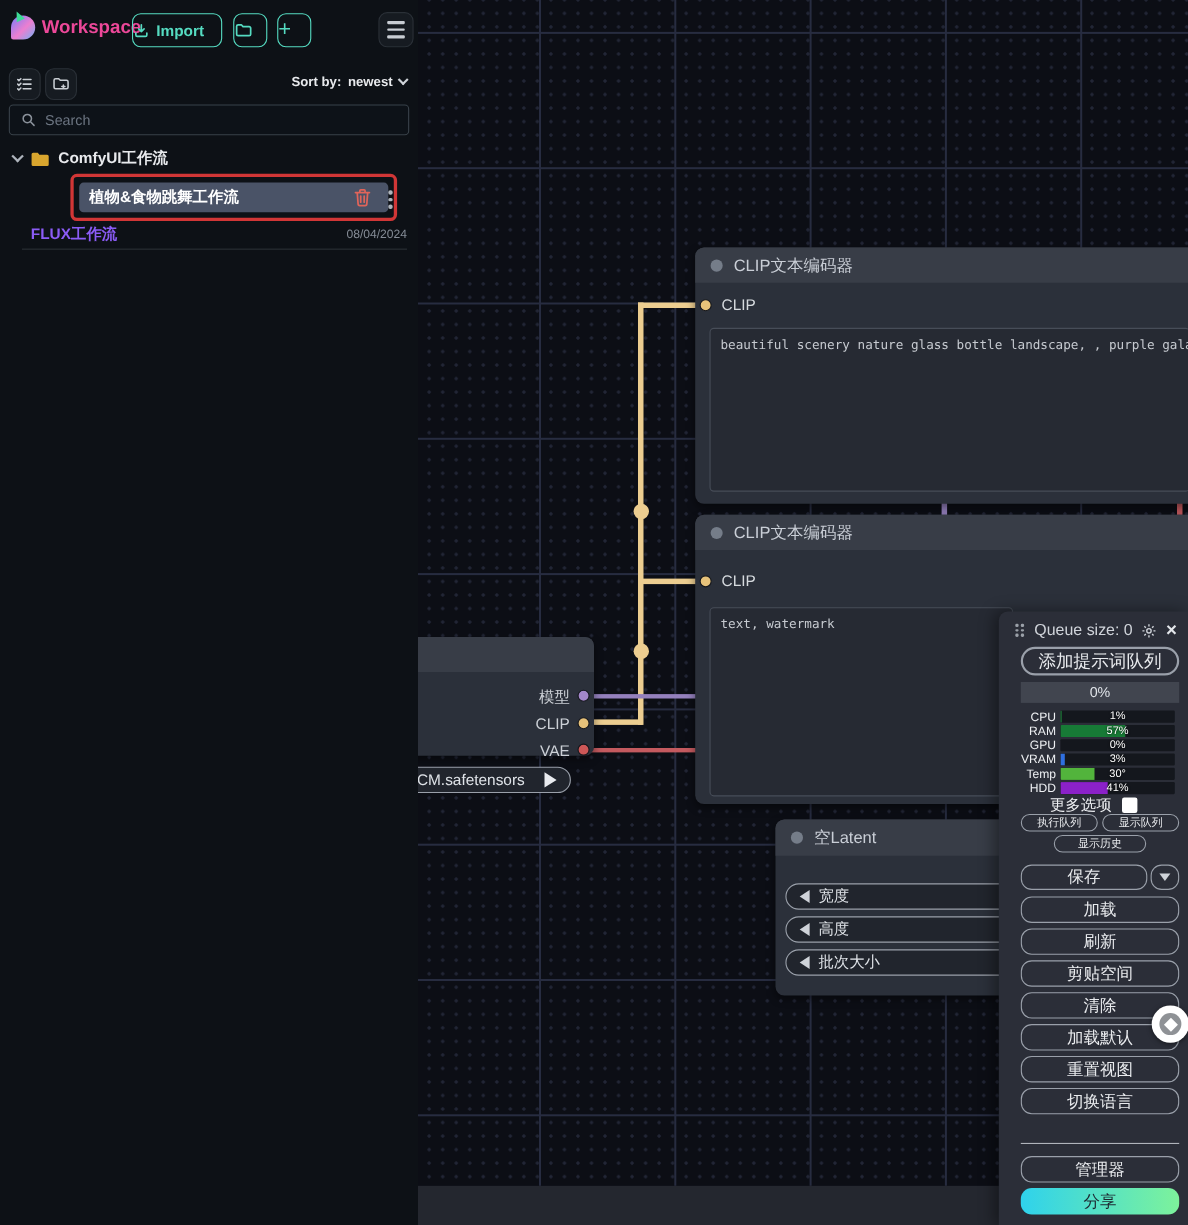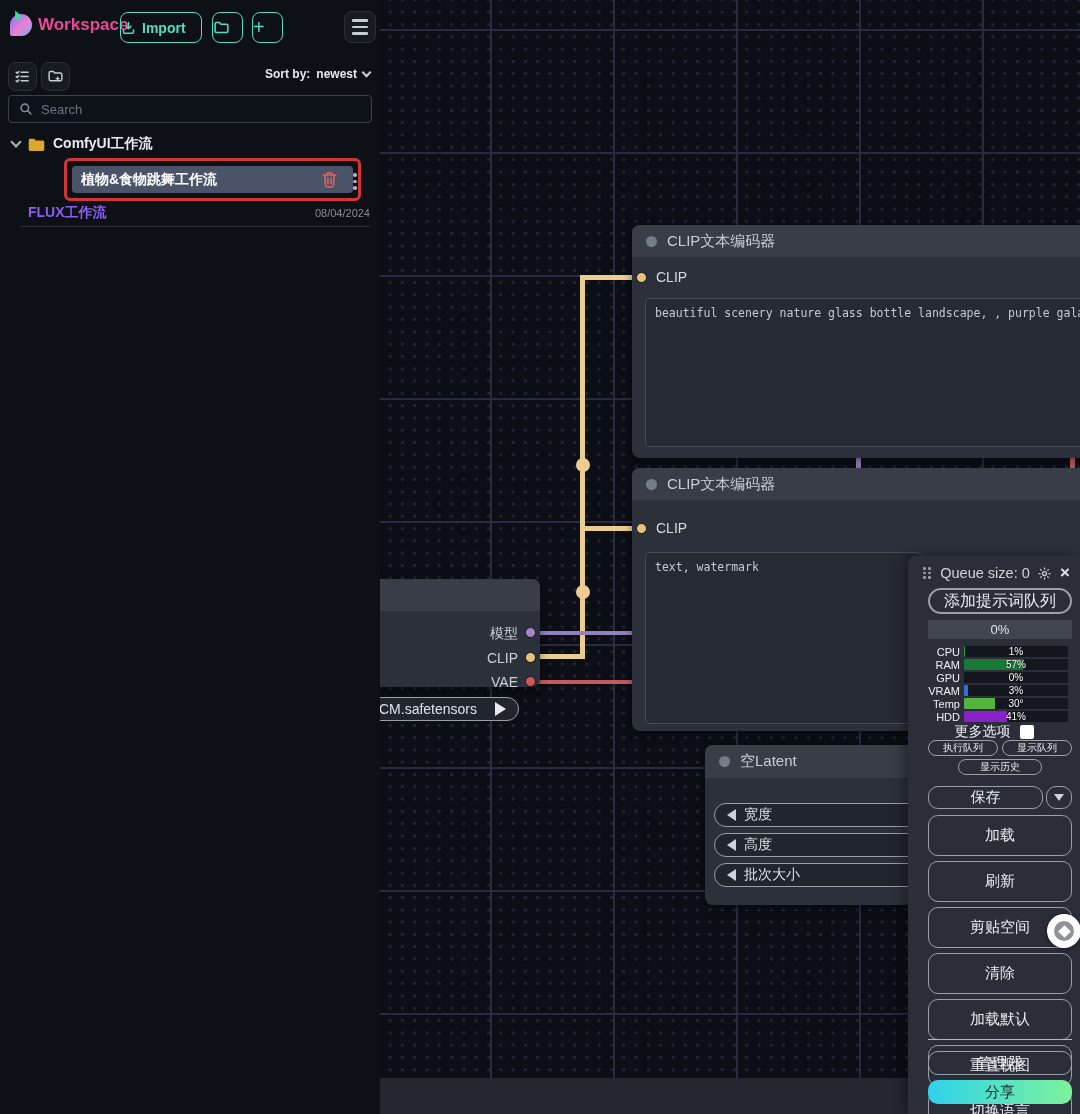--- a/index.html
+++ b/index.html
@@ -124,21 +124,21 @@
   .small-btn-row .qp-btn { flex:1; height:16px; font-size:10px; border-radius:8px; padding:0; }
   .history-btn { position:absolute; left:50px; top:203px; width:84px; height:16px;
     font-size:10px; border-radius:8px; }
   .save-row { position:absolute; left:20px; top:230px; width:144px; display:flex; gap:3px; }
   .save-main { flex:1; height:23px; }
   .save-dd { width:26px; height:23px; display:flex; align-items:center; justify-content:center; }
   .tri-down { width:0; height:0; border-left:5px solid transparent; border-right:5px solid transparent;
     border-top:7px solid #cfd3d9; }
   .menu-btns { position:absolute; left:20px; top:259px; width:144px; display:flex;
     flex-direction:column; gap:5px; }
-  .menu-btns .qp-btn { height:41px; }
+  .menu-btns .qp-btn { height:24px; }
   .qp-divider { position:absolute; left:20px; top:483px; width:144px; height:1px; background:#b0b4bb; }
   .manager-btn { position:absolute; left:20px; top:495px; width:144px; height:24px; }
   .share-btn { position:absolute; left:20px; top:524px; width:144px; height:24px;
     border:none; border-radius:10px; font-size:15px; color:#1d2630; cursor:pointer;
     background:linear-gradient(90deg,#2fd2ec,#7df29b); font-family:"Liberation Sans",sans-serif; }
 
   .float-circle { position:absolute; left:1047px; top:914px; width:34px; height:34px; z-index:60;
     background:#fff; border-radius:50%; display:flex; align-items:center; justify-content:center;
     cursor:pointer; box-shadow:0 1px 5px rgba(0,0,0,.5); }
   .float-circle .inner { width:20px; height:20px; border-radius:50%; background:#8f9296;

